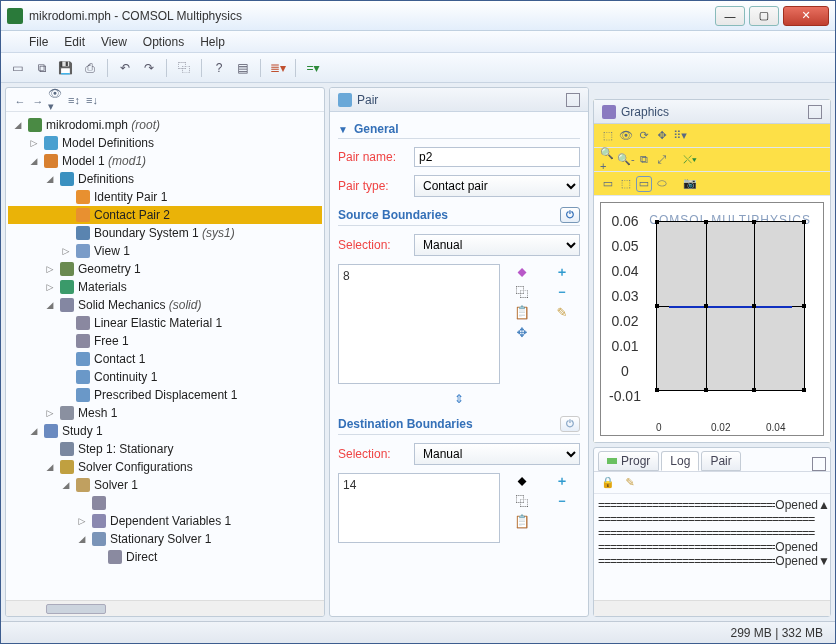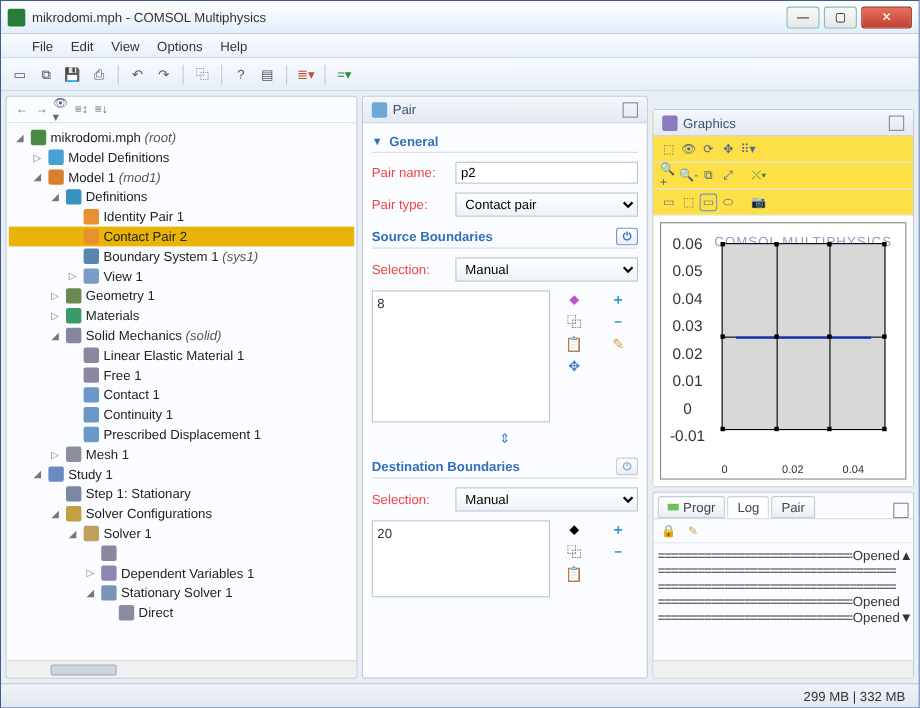--- a/index.html
+++ b/index.html
@@ -310,21 +310,21 @@
 
         <div class="section-header">
           <span>Destination Boundaries</span>
           <div class="pow" style="border-color:#ccc;color:#8aa8c8;">⏻</div>
         </div>
         <div class="form-row">
           <label>Selection:</label>
           <select><option>Manual</option></select>
         </div>
         <div class="list-zone">
-          <div class="list-box" style="height:70px;">20</div>
+          <div class="list-box" style="height:70px;">14</div>
           <div class="list-btns">
             <div class="lb">⬥</div>
             <div class="lb">⿻</div>
             <div class="lb">📋</div>
           </div>
           <div class="list-btns">
             <div class="lb plus">＋</div>
             <div class="lb minus">－</div>
           </div>
         </div>

